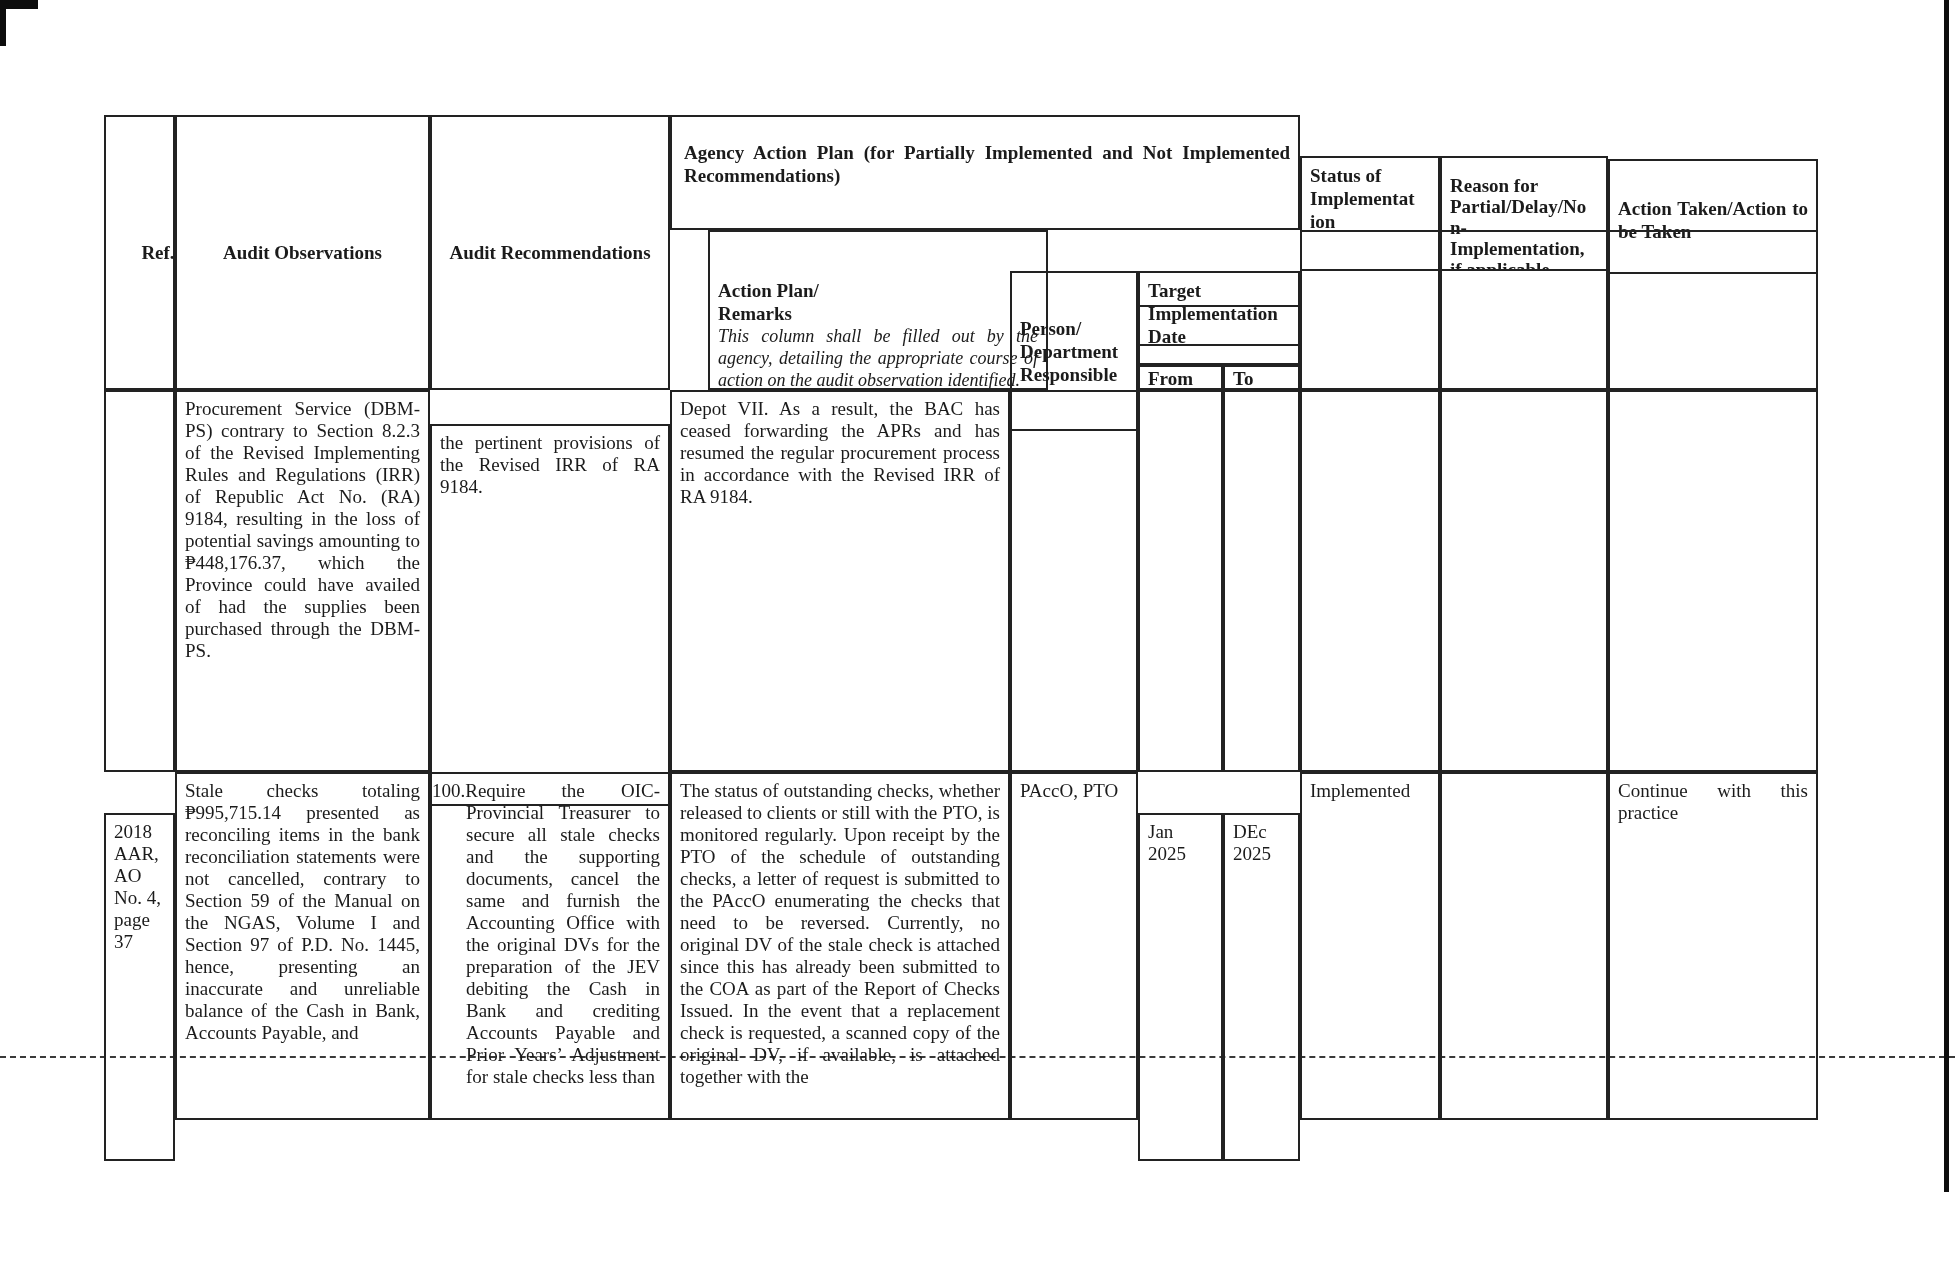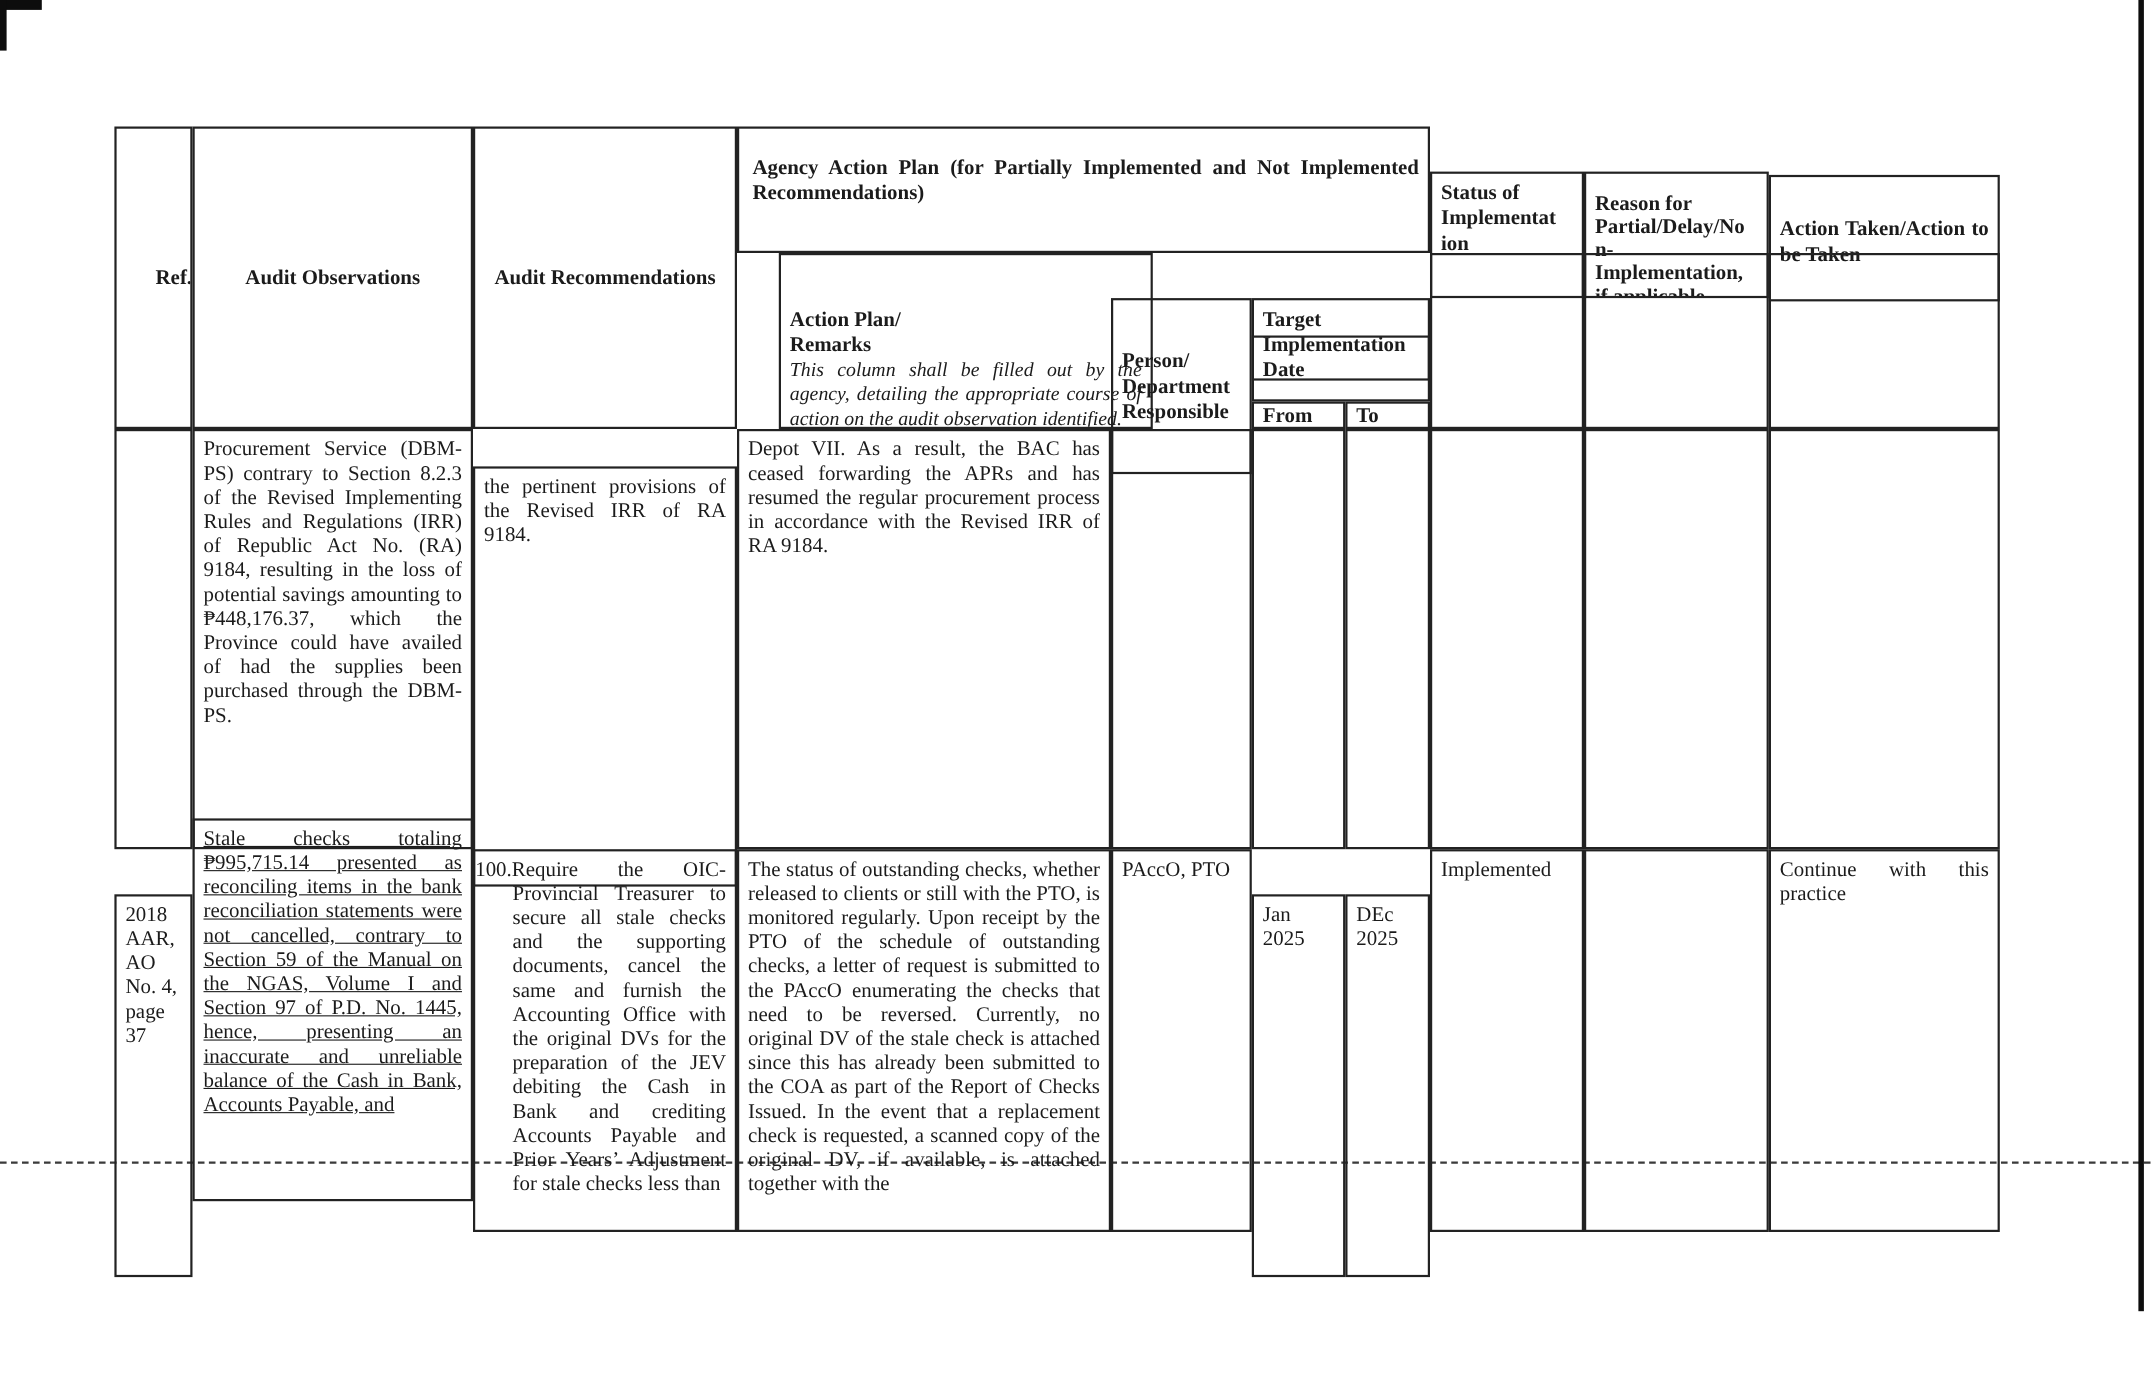--- a/index.html
+++ b/index.html
@@ -88,21 +88,21 @@
   <div class="c" style="left:1300px;top:390px;width:140px;height:382px;"></div>
   <div class="c" style="left:1440px;top:390px;width:168px;height:382px;"></div>
   <div class="c" style="left:1608px;top:390px;width:210px;height:382px;"></div>
 
   <div class="c preline" style="left:104px;top:772px;width:71px;height:348px;text-align:left;">2018
 AAR,
 AO
 No. 4,
 page
 37</div>
-  <div class="c" style="left:175px;top:744px;width:255px;height:348px;text-decoration:underline;">Stale checks totaling ₱995,715.14 presented as reconciling items in the bank reconciliation statements were not cancelled, contrary to Section 59 of the Manual on the NGAS, Volume I and Section 97 of P.D. No. 1445, hence, presenting an inaccurate and unreliable balance of the Cash in Bank, Accounts Payable, and</div>
+  <div class="c" style="left:175px;top:772px;width:255px;height:348px;">Stale checks totaling ₱995,715.14 presented as reconciling items in the bank reconciliation statements were not cancelled, contrary to Section 59 of the Manual on the NGAS, Volume I and Section 97 of P.D. No. 1445, hence, presenting an inaccurate and unreliable balance of the Cash in Bank, Accounts Payable, and</div>
   <div class="c hang" style="left:430px;top:772px;width:240px;height:348px;">100.Require the OIC-Provincial Treasurer to secure all stale checks and the supporting documents, cancel the same and furnish the Accounting Office with the original DVs for the preparation of the JEV debiting the Cash in Bank and crediting Accounts Payable and Prior Years’ Adjustment for stale checks less than</div>
   <div class="c" style="left:670px;top:772px;width:340px;height:348px;">The status of outstanding checks, whether released to clients or still with the PTO, is monitored regularly. Upon receipt by the PTO of the schedule of outstanding checks, a letter of request is submitted to the PAccO enumerating the checks that need to be reversed.  Currently, no original DV of the stale check is attached since this has already been submitted to the COA as part of the Report of Checks Issued.  In the event that a replacement check is requested, a scanned copy of the original DV, if available, is attached together with the</div>
   <div class="c" style="left:1010px;top:772px;width:128px;height:348px;text-align:left;">PAccO, PTO</div>
   <div class="c preline" style="left:1138px;top:772px;width:85px;height:348px;text-align:left;">Jan
 2025</div>
   <div class="c preline" style="left:1223px;top:772px;width:77px;height:348px;text-align:left;">DEc
 2025</div>
   <div class="c" style="left:1300px;top:772px;width:140px;height:348px;text-align:left;">Implemented</div>
   <div class="c" style="left:1440px;top:772px;width:168px;height:348px;"></div>
   <div class="c" style="left:1608px;top:772px;width:210px;height:348px;">Continue with this practice</div>

